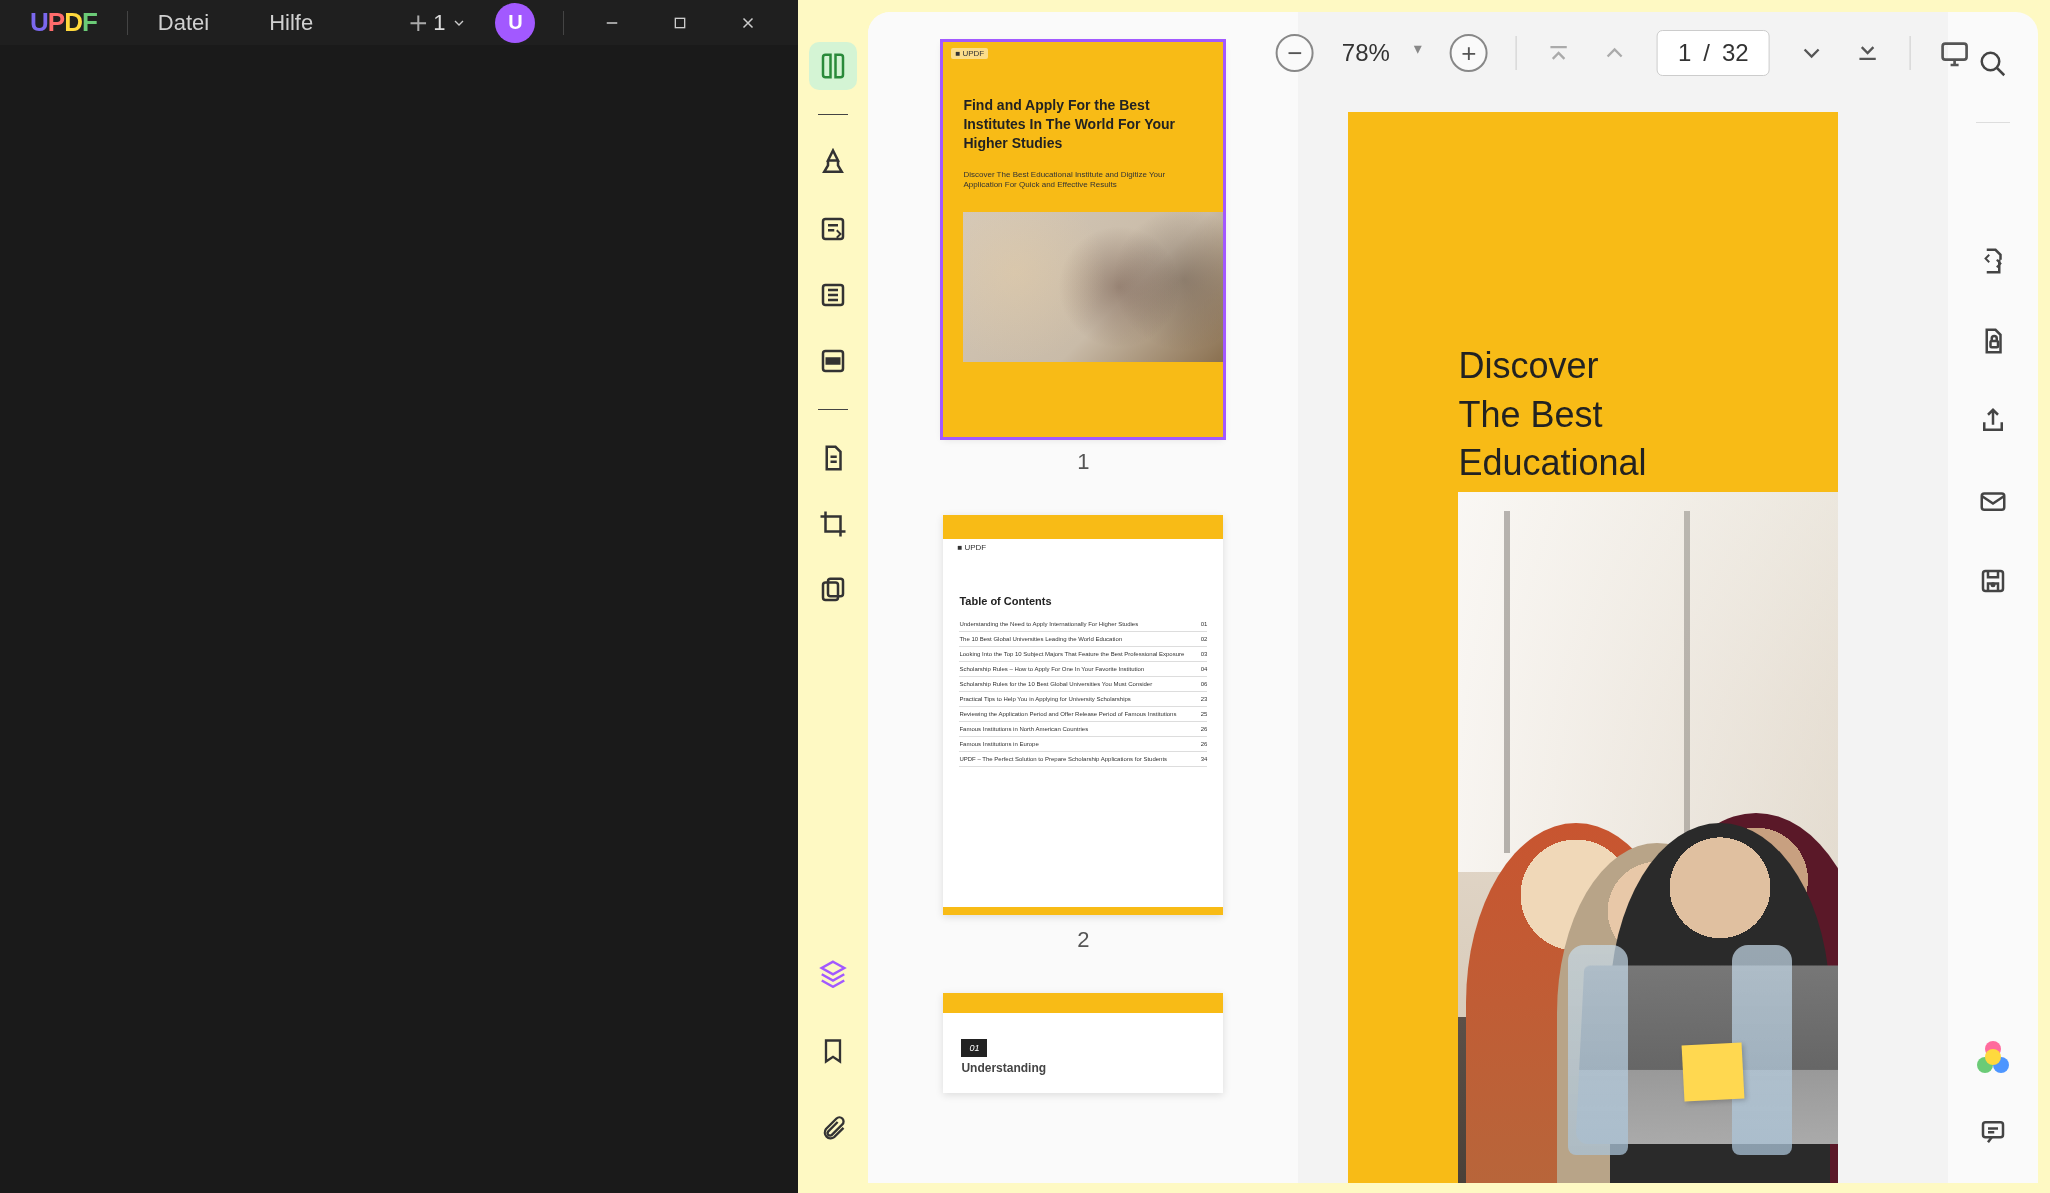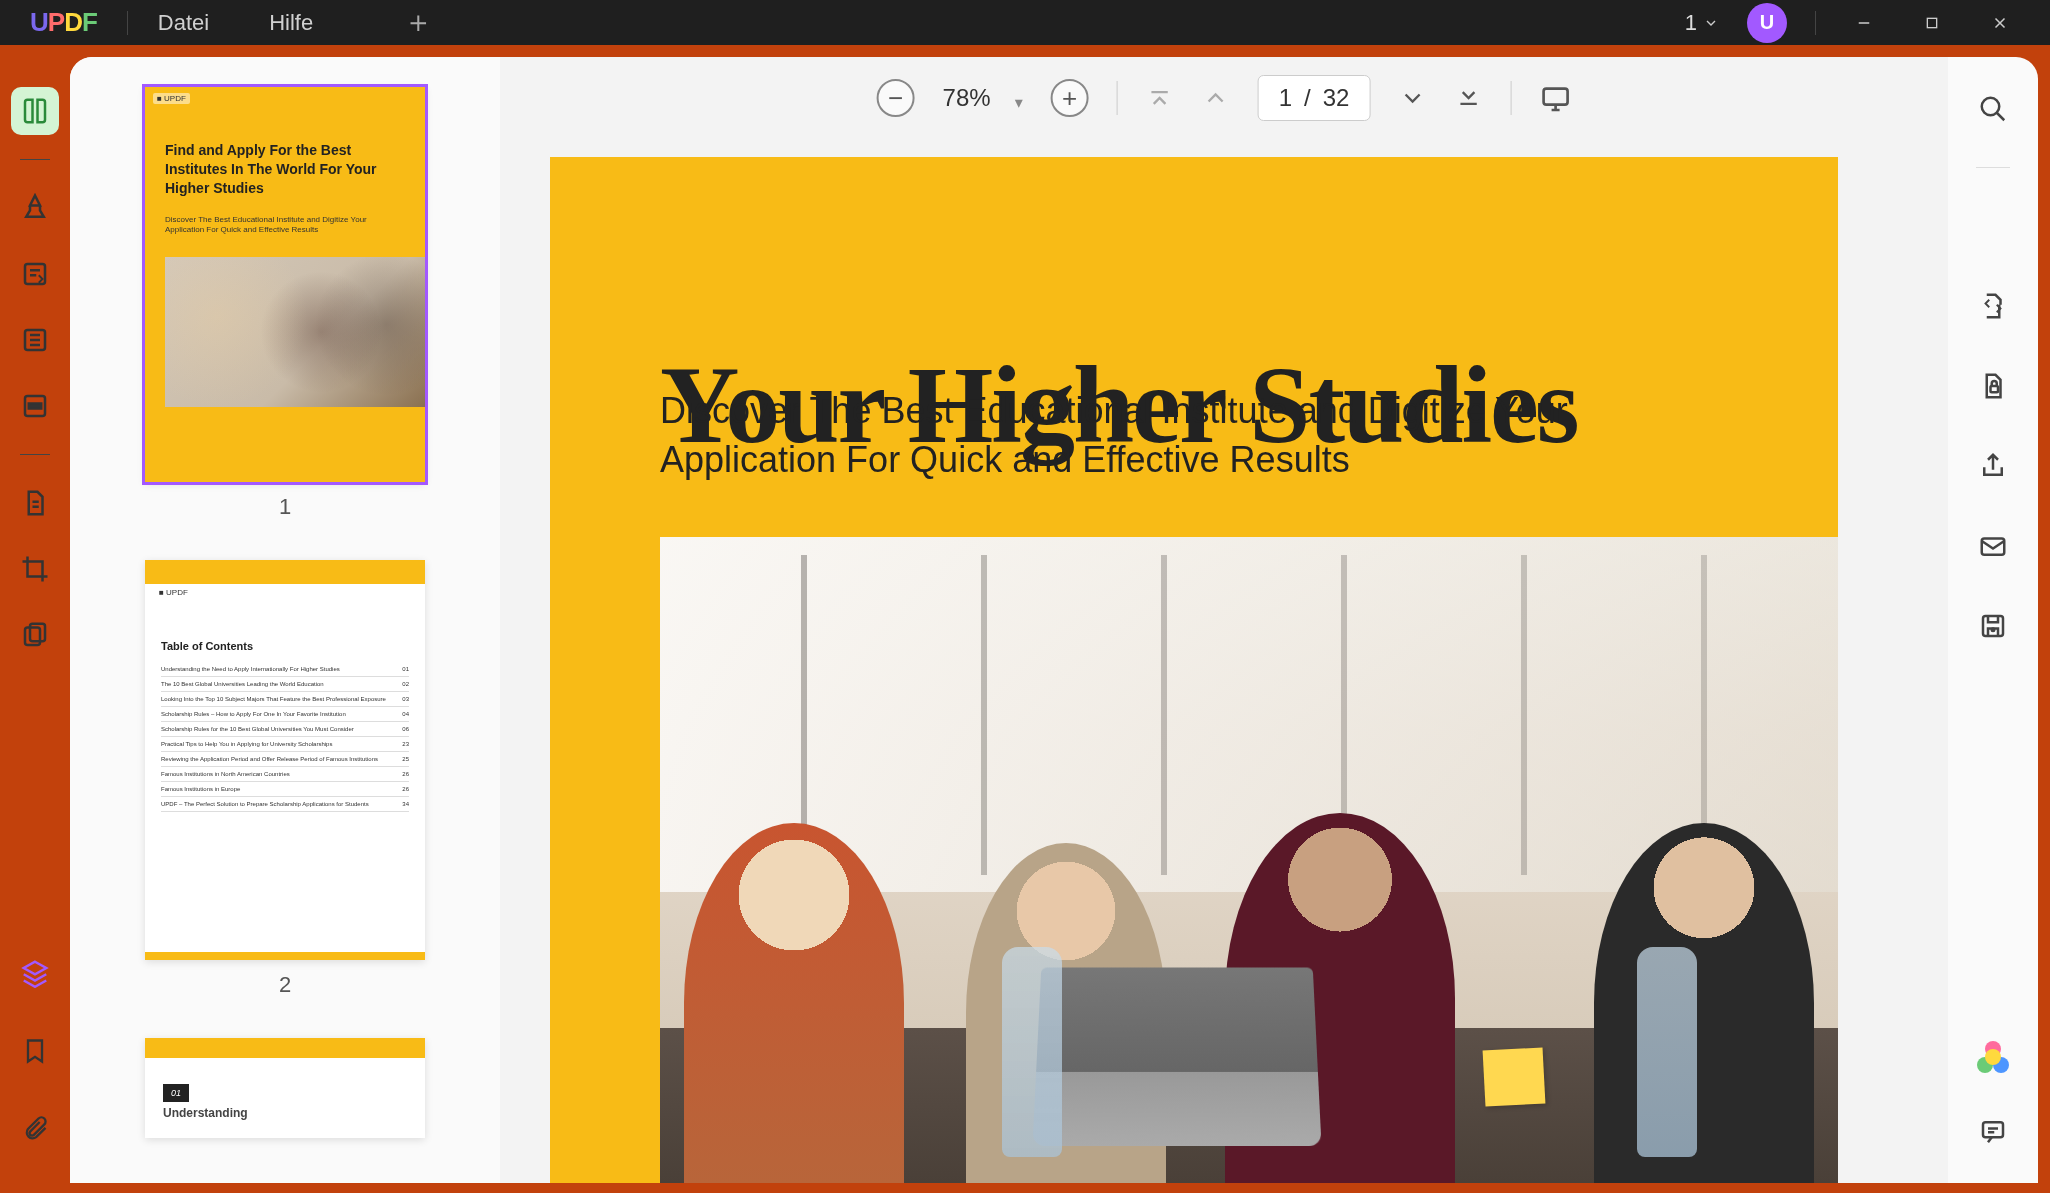--- a/index.html
+++ b/index.html
@@ -1,37 +1,37 @@
 <!DOCTYPE html>
 <html><head>
 <meta charset="utf-8">
 <style>
 * { margin: 0; padding: 0; box-sizing: border-box; font-family: -apple-system, BlinkMacSystemFont, 'Segoe UI', sans-serif; }
 body { background: #1a1a1a; width: 2050px; height: 1193px; overflow: hidden; }
 
-.app { display: flex; flex-direction: column; height: 100%; }
+.app { display: flex; flex-direction: row; height: 100%; }
 
 .titlebar { height: 45px; background: #1f1f1f; display: flex; align-items: center; padding: 0 30px; }
 .logo { font-weight: 900; font-size: 26px; letter-spacing: -1px; }
 .logo .c1 { color: #7B68EE; }
 .logo .c2 { color: #FF6B6B; }
 .logo .c3 { color: #FFD93D; }
 .logo .c4 { color: #6BCB77; }
 .titlebar-sep { width: 1px; height: 24px; background: #444; margin: 0 30px; }
 .menu-item { color: #d0d0d0; font-size: 22px; margin-right: 60px; cursor: pointer; }
 .tab { background: #3a3a3a; border-radius: 14px; padding: 8px 18px; display: flex; align-items: center; gap: 12px; color: #e8e8e8; font-size: 22px; margin-left: 50px; }
 .tab .eye-off { opacity: 0.6; }
 .tab .close { color: #aaa; font-size: 22px; margin-left: 8px; }
 .new-tab { color: #aaa; font-size: 30px; margin-left: 30px; cursor: pointer; }
 .titlebar-right { margin-left: auto; display: flex; align-items: center; gap: 28px; }
 .view-dd { color: #ddd; font-size: 22px; display: flex; align-items: center; gap: 6px; }
 .avatar { width: 40px; height: 40px; border-radius: 50%; background: #a259ff; color: white; display: flex; align-items: center; justify-content: center; font-weight: 600; font-size: 20px; }
 .win-btn { color: #ccc; width: 40px; height: 30px; display: flex; align-items: center; justify-content: center; cursor: pointer; }
 
-.workspace { flex: 1; display: flex; background: #c2410c; padding: 12px 12px 10px 0; }
+.workspace { flex: 1; display: flex; background: #fef9c3; padding: 12px 12px 10px 0; }
 .left-tools { width: 70px; background: transparent; display: flex; flex-direction: column; align-items: center; padding-top: 30px; gap: 18px; }
 .tool-btn { width: 48px; height: 48px; border-radius: 10px; display: flex; align-items: center; justify-content: center; cursor: pointer; }
 .tool-btn.active { background: #d4f4d4; }
 .tool-sep { width: 30px; height: 1px; background: #444; margin: 6px 0; }
 .left-bottom { margin-top: auto; margin-bottom: 30px; display: flex; flex-direction: column; align-items: center; gap: 30px; }
 
 .canvas-wrap { flex: 1; background: #fafafa; border-radius: 22px 22px 0 0; display: flex; overflow: hidden; position: relative; }
 
 .thumbs { width: 430px; background: #fafafa; display: flex; flex-direction: column; align-items: center; padding: 30px 40px; overflow-y: auto; }
 .thumb-card { width: 280px; background: white; box-shadow: 0 2px 8px rgba(0,0,0,0.12); margin-bottom: 12px; }
@@ -55,21 +55,21 @@
 .thumb2 .bottombar { position: absolute; bottom: 0; left: 0; right: 0; height: 8px; background: #f8bb16; }
 
 .thumb3 { height: 100px; background: white; position: relative; overflow: hidden; }
 .thumb3 .topbar { height: 20px; background: #f8bb16; }
 .thumb3 .chip { position: absolute; top: 46px; left: 18px; width: 26px; height: 18px; background: #222; color: white; font-size: 9px; display: flex; align-items: center; justify-content: center; font-style: italic; }
 .thumb3 .txt { position: absolute; top: 68px; left: 18px; font-size: 12px; color: #444; font-weight: 700; text-align: right; }
 
 .main-view { flex: 1; position: relative; background: #f3f3f3; }
 .main-toolbar { position: absolute; top: 18px; left: 50%; transform: translateX(-50%); display: flex; align-items: center; gap: 28px; z-index: 5; }
 .zoom-btn { width: 38px; height: 38px; border: 2px solid #888; border-radius: 50%; display: flex; align-items: center; justify-content: center; color: #555; font-size: 26px; cursor: pointer; background: #fafafa; }
-.zoom-val { font-size: 24px; color: #333; display: flex; align-items: flex-end; gap: 24px; }
+.zoom-val { font-size: 24px; color: #333; display: flex; align-items: flex-start; gap: 24px; }
 .zoom-val .caret { color: #888; font-size: 16px; }
 .nav-sep { width: 1px; height: 34px; background: #ccc; }
 .nav-btn { color: #888; cursor: pointer; }
 .page-box { background: white; border: 1px solid #ccc; border-radius: 6px; padding: 8px 20px; font-size: 24px; color: #333; display: flex; align-items: center; gap: 12px; }
 .present-btn { color: #555; }
 
 .page-render { position: absolute; top: 100px; left: 50px; right: 110px; bottom: 0; background: #f8bb16; overflow: hidden; }
 .page-render .big-title { position: absolute; top: -40px; left: 110px; font-size: 110px; font-weight: 700; color: #222; line-height: 1.05; letter-spacing: -2px; }
 .page-render .big-title .l2 { display: block; font-family: Liberation Serif, serif; }
 .page-render .sub-text { position: absolute; top: 230px; left: 110px; right: 200px; font-size: 36px; font-weight: 500; color: #222; line-height: 1.35; }

